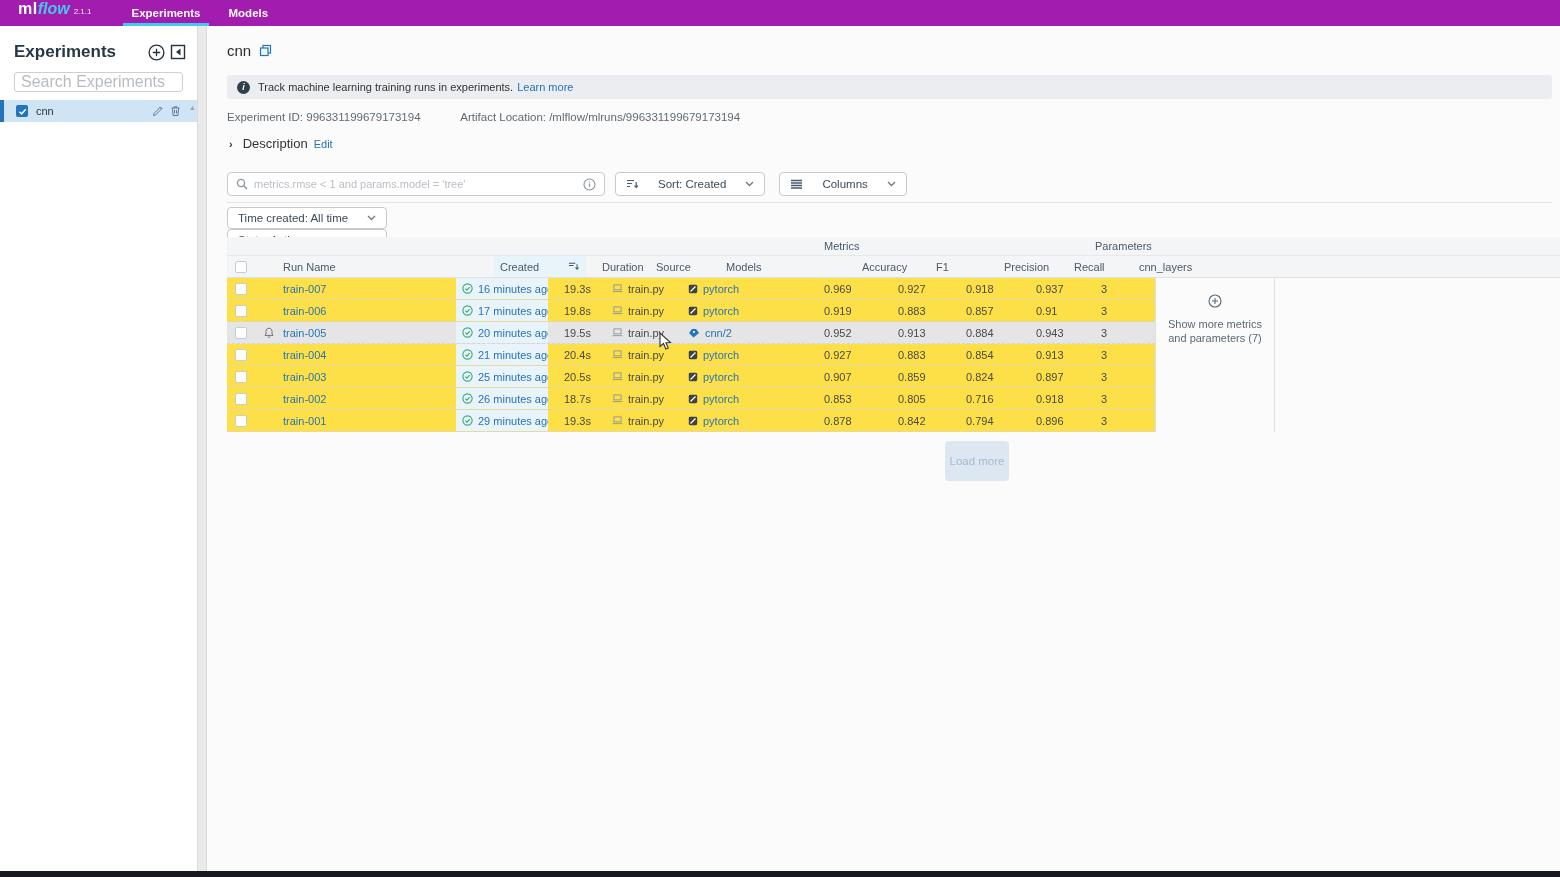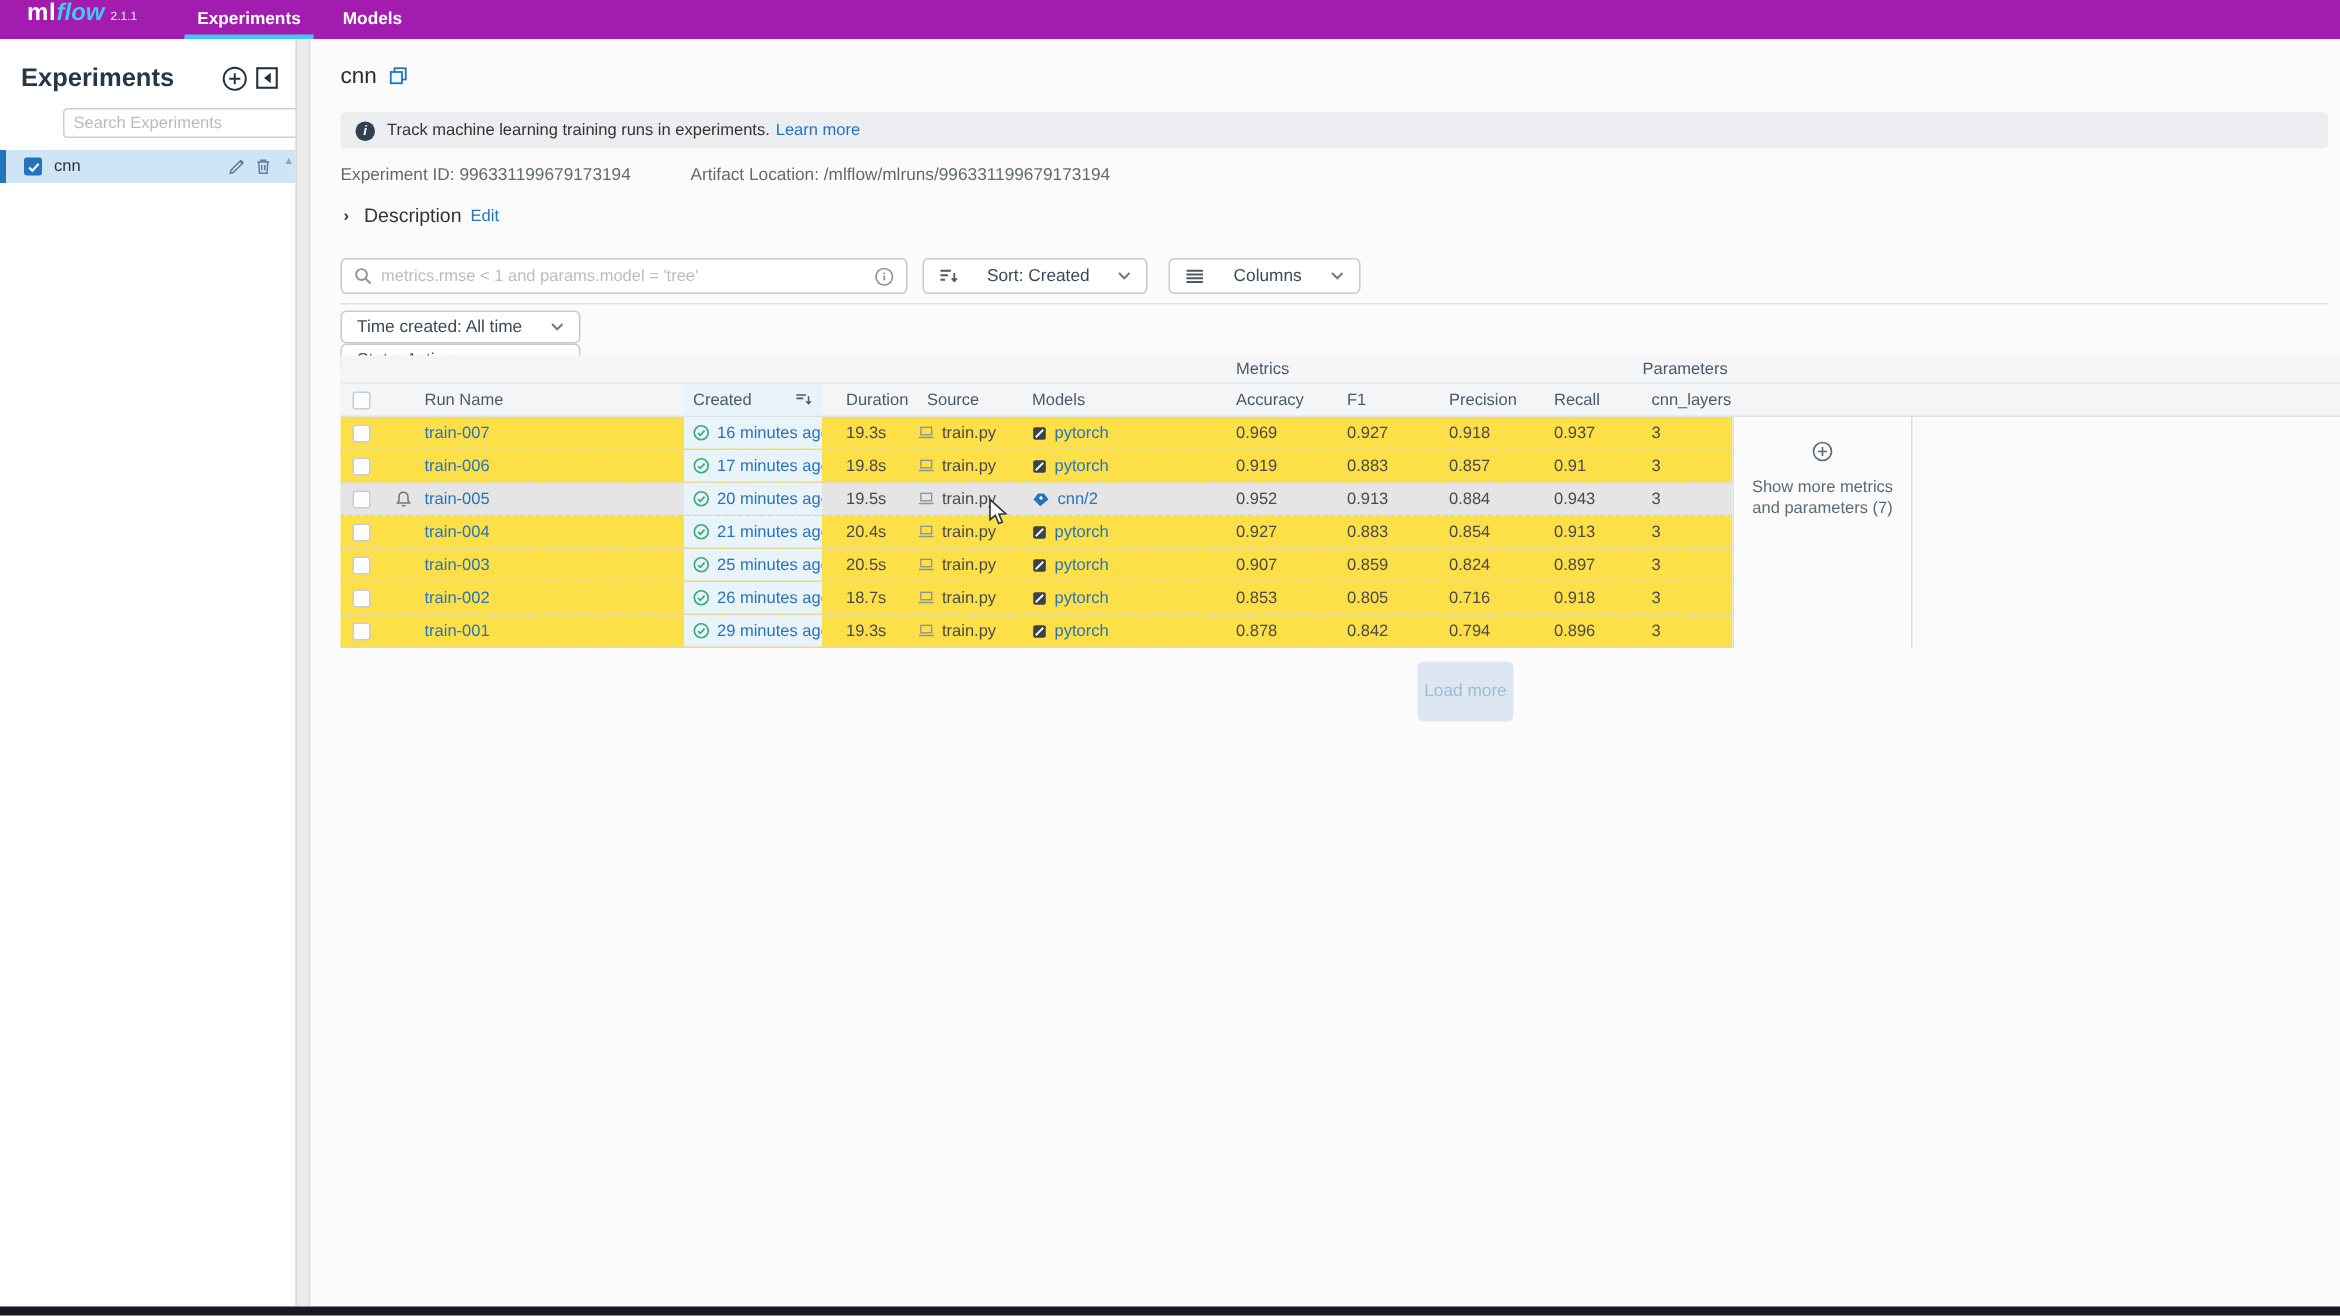--- a/index.html
+++ b/index.html
@@ -14,21 +14,21 @@
   .nav-tabs { display:flex; height:26px; margin-left:26px; }
   .nav-tab { color:#fff; font-size:11.5px; font-weight:700; padding:0 14px; display:flex; align-items:center; position:relative; cursor:pointer; }
   .nav-tab.active::after { content:""; position:absolute; left:6px; right:6px; bottom:0; height:3px; background:#43c9ed; }
 
   
   .sidebar { position:absolute; left:0; top:26px; width:197px; bottom:6px; background:#fff; }
   .sidebar-head { display:flex; align-items:center; padding:16px 10px 0 14px; }
   .sidebar-title { font-size:17px; font-weight:600; color:#263845; flex:1; }
   .icon-btn { width:18px; height:18px; display:inline-flex; align-items:center; justify-content:center; margin-left:4px; cursor:pointer; }
   .sidebar-search { margin:10px 14px 0 14px; }
-  .sidebar-search input { width:169px; height:20px; border:1px solid #cfcfcf; border-radius:3px; font-size:11px; padding:0 6px; color:#444; outline:none; font-family:inherit;margin-left:28px; }
+  .sidebar-search input { width:169px; height:20px; border:1px solid #cfcfcf; border-radius:3px; font-size:16px; padding:0 6px; color:#444; outline:none; font-family:inherit; }
   .sidebar-search input::placeholder { color:#b6bcc2; }
   .exp-item { margin-top:8px; height:22px; display:flex; align-items:center; background:#cfe5f5; border-left:4px solid #2374bb; padding:0 6px 0 6px; position:relative; }
   .exp-check { width:12px; height:12px; background:#2374bb; border-radius:2px; display:inline-flex; align-items:center; justify-content:center; margin:0 8px 0 6px; }
   .exp-label { font-size:11px; color:#333; flex:1; }
   .exp-actions { display:flex; align-items:center; gap:6px; margin-right:10px; }
   .scroll-arrow { position:absolute; right:1px; top:4px; font-size:7px; color:#9aa2a8; }
 
   
   .v-divider { position:absolute; left:197px; top:26px; width:10px; bottom:6px; background:#eaeaea; border-left:1px solid #dadada; border-right:1px solid #dadada; }
 
@@ -79,21 +79,21 @@
   .c-created { width:92px; background:#e9f3fa; padding-left:6px; }
   .c-duration { width:62px; padding-left:16px; }
   .c-source { width:70px; padding-left:2px; }
   .c-models { width:136px; }
   .c-acc { width:74px; }
   .c-f1 { width:68px; }
   .c-prec { width:70px; }
   .c-recall { width:65px; }
   .c-cnn { width:62px; }
   .head-row .c { color:#4a5a68; }
-  .head-row .c-created { justify-content:flex-start; }
+  .head-row .c-created { justify-content:flex-start;margin-left:38px; }
   .link { color:#2874b8; cursor:pointer; }
   .chk { width:12px; height:12px; border:1px solid #c6cdd4; border-radius:2px; background:#fdfdfd; }
   .sort-created-icon { margin-left:auto; margin-right:6px; display:inline-flex; }
   .icn { display:inline-flex; margin-right:5px; flex:none; }
 
   .body-wrap { position:relative; }
   .side-panel { position:absolute; left:928px; top:0; width:120px; height:154px; border-left:1px solid #dcdfe2; border-right:1px solid #dcdfe2; background:#fbfbfb; text-align:center; }
   .side-panel .plus { margin-top:16px; color:#5a6a76; }
   .side-panel .txt { font-size:11px; color:#5a6a76; line-height:14px; margin-top:5px; cursor:pointer; }
 

